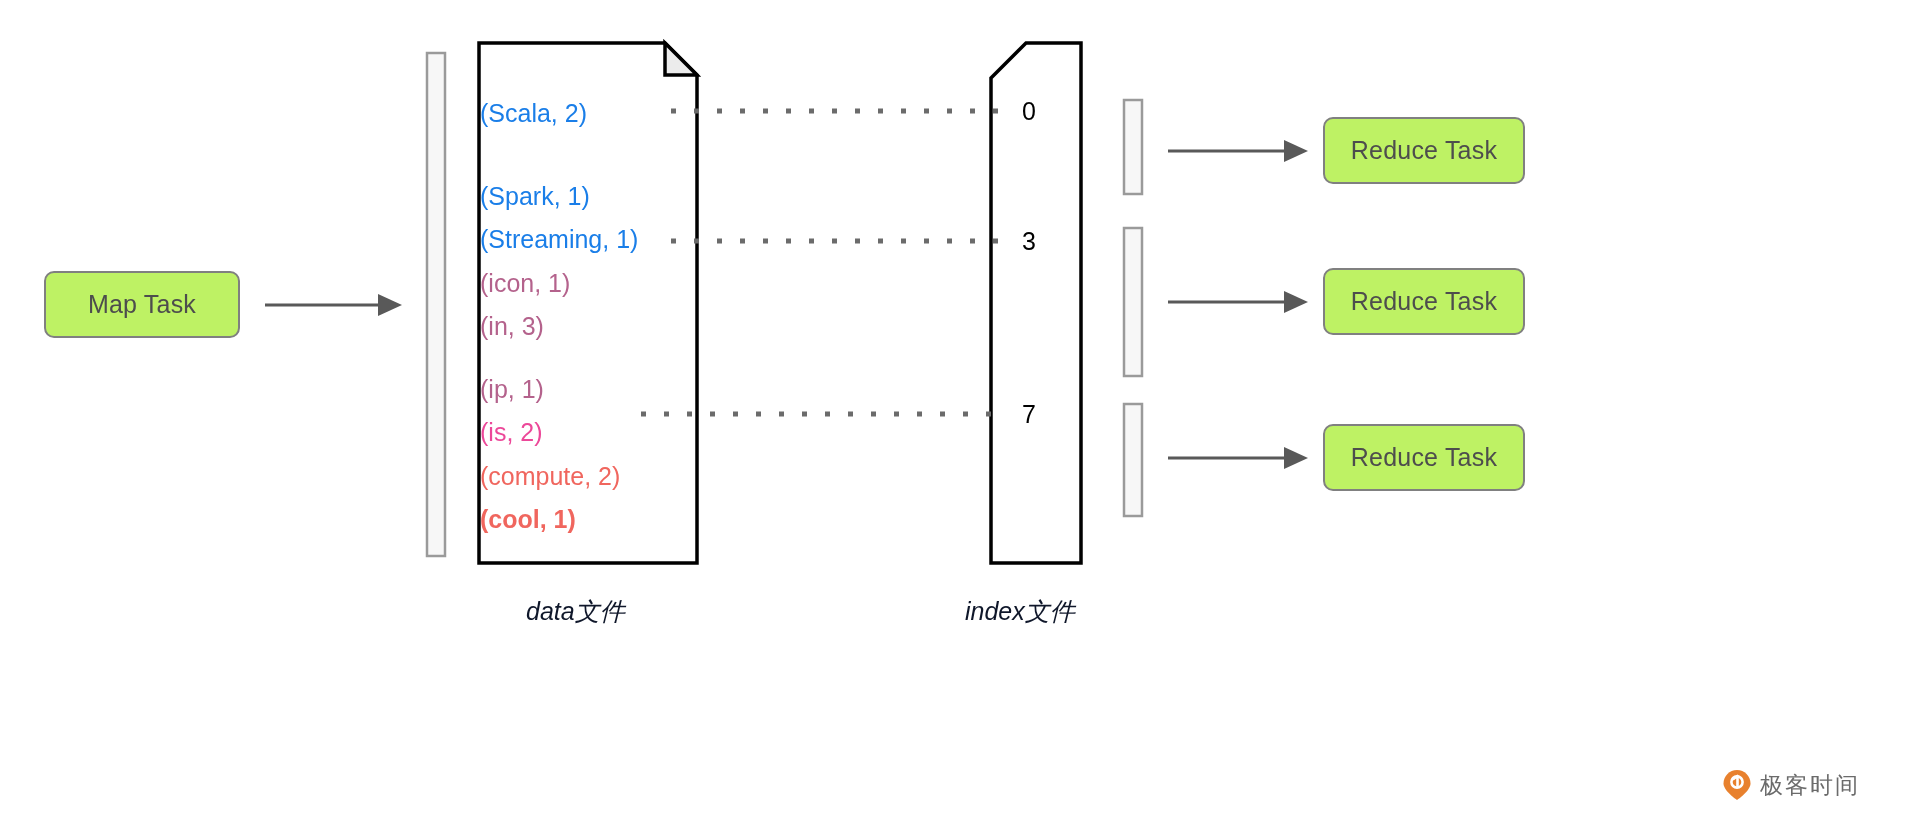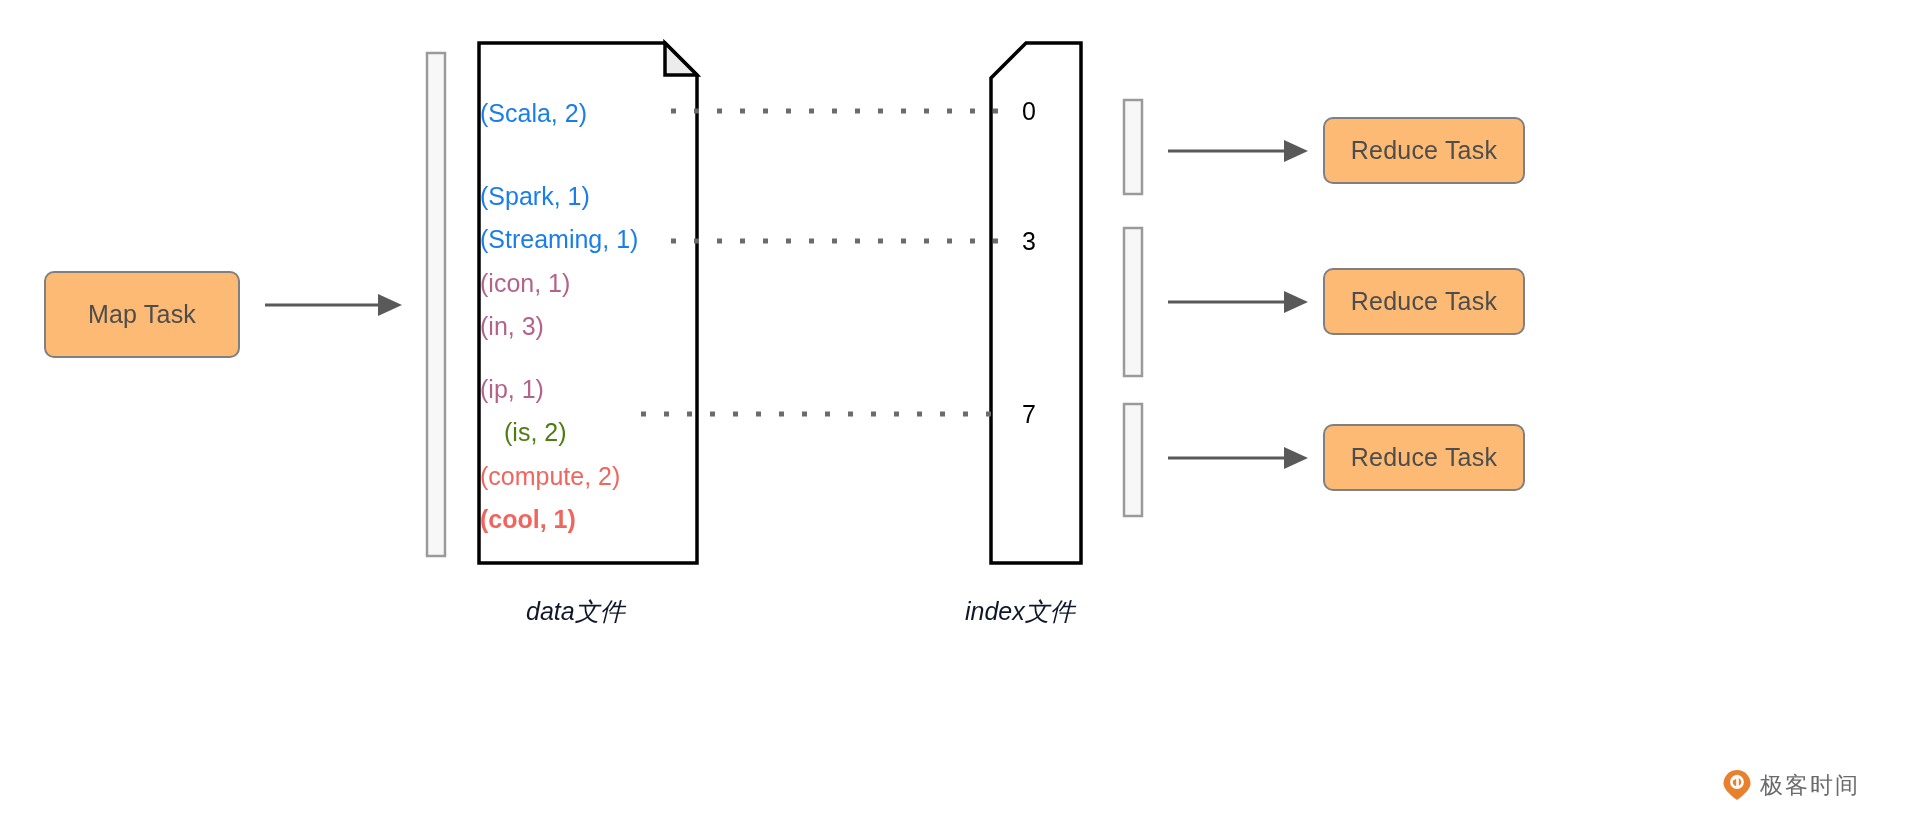--- a/index.html
+++ b/index.html
@@ -22,32 +22,32 @@
     left: 0;
     top: 0;
     width: 1920px;
     height: 828px;
   }
 
   
   .task-box {
     position: absolute;
     box-sizing: border-box;
-    background: #fdba74;
+    background: #bef264;
     border: 2px solid #808080;
     border-radius: 10px;
     display: flex;
     align-items: center;
     justify-content: center;
     color: #4d4d4d;
     font-size: 25px;
     letter-spacing: 0.2px;
     white-space: nowrap;
   }
-  #map-task    { left: 44px;  top: 271px; width: 196px; height: 87px; }
+  #map-task    { left: 44px;  top: 271px; width: 196px; height: 67px; }
   #reduce-1    { left: 1323px; top: 117px; width: 202px; height: 67px; }
   #reduce-2    { left: 1323px; top: 268px; width: 202px; height: 67px; }
   #reduce-3    { left: 1323px; top: 424px; width: 202px; height: 67px; }
 
   
   .record-list {
     position: absolute;
     left: 480px;
     top: 92px;
     width: 216px;
@@ -162,21 +162,21 @@
     <span>Map Task</span>
   </div>
 
   <div class="record-list">
       <div class="record" style="color: rgb(26, 126, 232);">(Scala,  2)</div>
       <div class="record" style="color: rgb(26, 126, 232); margin-top: 39px;">(Spark,  1)</div>
       <div class="record" style="color: rgb(26, 126, 232);">(Streaming,  1)</div>
       <div class="record" style="color: rgb(180, 98, 140);">(icon,  1)</div>
       <div class="record" style="color: rgb(180, 98, 140);">(in,  3)</div>
       <div class="record" style="color: rgb(180, 98, 140); margin-top: 19px;">(ip,  1)</div>
-      <div class="record" style="color: #4d7c0f; padding-left: 24px;">(is,  2)</div>
+      <div class="record" style="color: #ec4899;">(is,  2)</div>
       <div class="record" style="color: rgb(240, 102, 94);">(compute,  2)</div>
       <div class="record" style="color: rgb(240, 102, 94); font-weight: bold;">(cool,  1)</div>
     </div>
 
   <div class="offset" id="offset-0">0</div>
   <div class="offset" id="offset-1">3</div>
   <div class="offset" id="offset-2">7</div>
 
   <div class="task-box" id="reduce-1">
     <span>Reduce Task</span>

